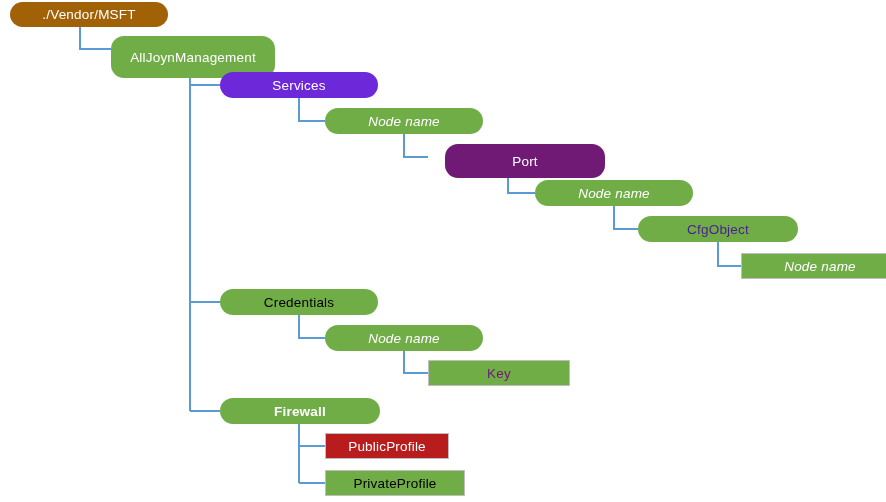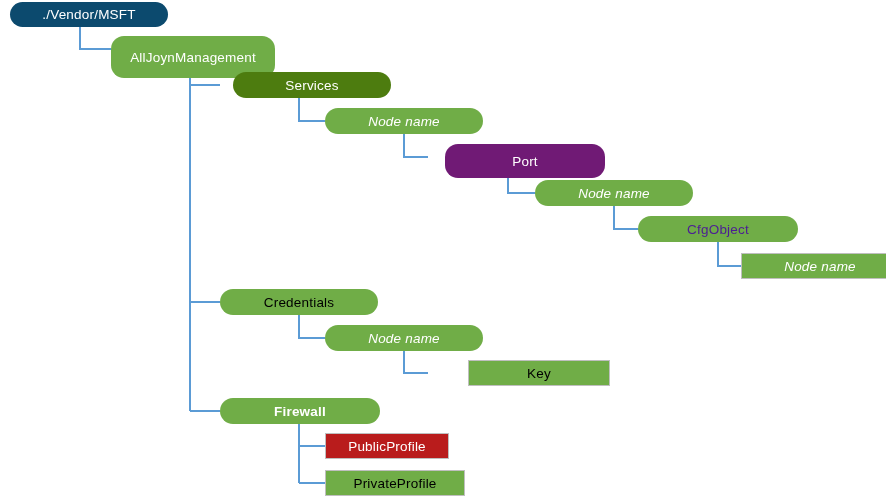--- a/index.html
+++ b/index.html
@@ -64,29 +64,29 @@
       <path d="M 614,206 L 614,229 L 638,229" fill="none" stroke="#5B9BD5" stroke-width="2"></path>
       <path d="M 718,242 L 718,266 L 741,266" fill="none" stroke="#5B9BD5" stroke-width="2"></path>
       <path d="M 299,315 L 299,338 L 325,338" fill="none" stroke="#5B9BD5" stroke-width="2"></path>
       <path d="M 404,351 L 404,373 L 428,373" fill="none" stroke="#5B9BD5" stroke-width="2"></path>
       <path d="M 299,424 L 299,483" fill="none" stroke="#5B9BD5" stroke-width="2"></path>
       <path d="M 299,446 L 325,446" fill="none" stroke="#5B9BD5" stroke-width="2"></path>
       <path d="M 299,483 L 325,483" fill="none" stroke="#5B9BD5" stroke-width="2"></path>
     </svg>
 
   <div id="node-layer">
-      <div class="node rounded" style="left: 10px; top: 2px; width: 158px; height: 25px; background: #0c4a6e; color: rgb(255, 255, 255);">./Vendor/MSFT</div>
+      <div class="node rounded" style="left: 10px; top: 2px; width: 158px; height: 25px; background: #a16207; color: rgb(255, 255, 255);">./Vendor/MSFT</div>
       <div class="node rounded" style="left: 111px; top: 36px; width: 164px; height: 42px; background: rgb(112, 173, 71); color: rgb(255, 255, 255);">AllJoynManagement</div>
-      <div class="node rounded" style="left: 233px; top: 72px; width: 158px; height: 26px; background: #4d7c0f; color: rgb(255, 255, 255);">Services</div>
+      <div class="node rounded" style="left: 220px; top: 72px; width: 158px; height: 26px; background: #6d28d9; color: rgb(255, 255, 255);">Services</div>
       <div class="node rounded italic" style="left: 325px; top: 108px; width: 158px; height: 26px; background: rgb(112, 173, 71); color: rgb(255, 255, 255);">Node name</div>
       <div class="node rounded" style="left: 445px; top: 144px; width: 160px; height: 34px; background: #701a75; color: rgb(255, 255, 255);">Port</div>
       <div class="node rounded italic" style="left: 535px; top: 180px; width: 158px; height: 26px; background: rgb(112, 173, 71); color: rgb(255, 255, 255);">Node name</div>
       <div class="node rounded" style="left: 638px; top: 216px; width: 160px; height: 26px; background: rgb(112, 173, 71); color: #4c1d95;">CfgObject</div>
       <div class="node square italic" style="left: 741px; top: 253px; width: 158px; height: 26px; background: rgb(112, 173, 71); color: rgb(255, 255, 255); border-color: rgb(191, 191, 191);">Node name</div>
       <div class="node rounded" style="left: 220px; top: 289px; width: 158px; height: 26px; background: rgb(112, 173, 71); color: #000000;">Credentials</div>
       <div class="node rounded italic" style="left: 325px; top: 325px; width: 158px; height: 26px; background: rgb(112, 173, 71); color: rgb(255, 255, 255);">Node name</div>
-      <div class="node square" style="left: 428px; top: 360px; width: 142px; height: 26px; background: rgb(112, 173, 71); color: #000000; border-color: rgb(191, 191, 191); margin-left: 40px;">Key</div>
+      <div class="node square" style="left: 428px; top: 360px; width: 142px; height: 26px; background: rgb(112, 173, 71); color: #701a75; border-color: rgb(191, 191, 191);">Key</div>
       <div class="node rounded" style="left: 220px; top: 398px; width: 160px; height: 26px; background: rgb(112, 173, 71); color: rgb(255, 255, 255); font-weight: bold;">Firewall</div>
       <div class="node square" style="left: 325px; top: 433px; width: 124px; height: 26px; background: #b91c1c; color: rgb(255, 255, 255); border-color: rgb(191, 191, 191);">PublicProfile</div>
       <div class="node square" style="left: 325px; top: 470px; width: 140px; height: 26px; background: rgb(112, 173, 71); color: #000000; border-color: rgb(191, 191, 191);">PrivateProfile</div>
     </div>
 
 </div>
 
 </body></html>

